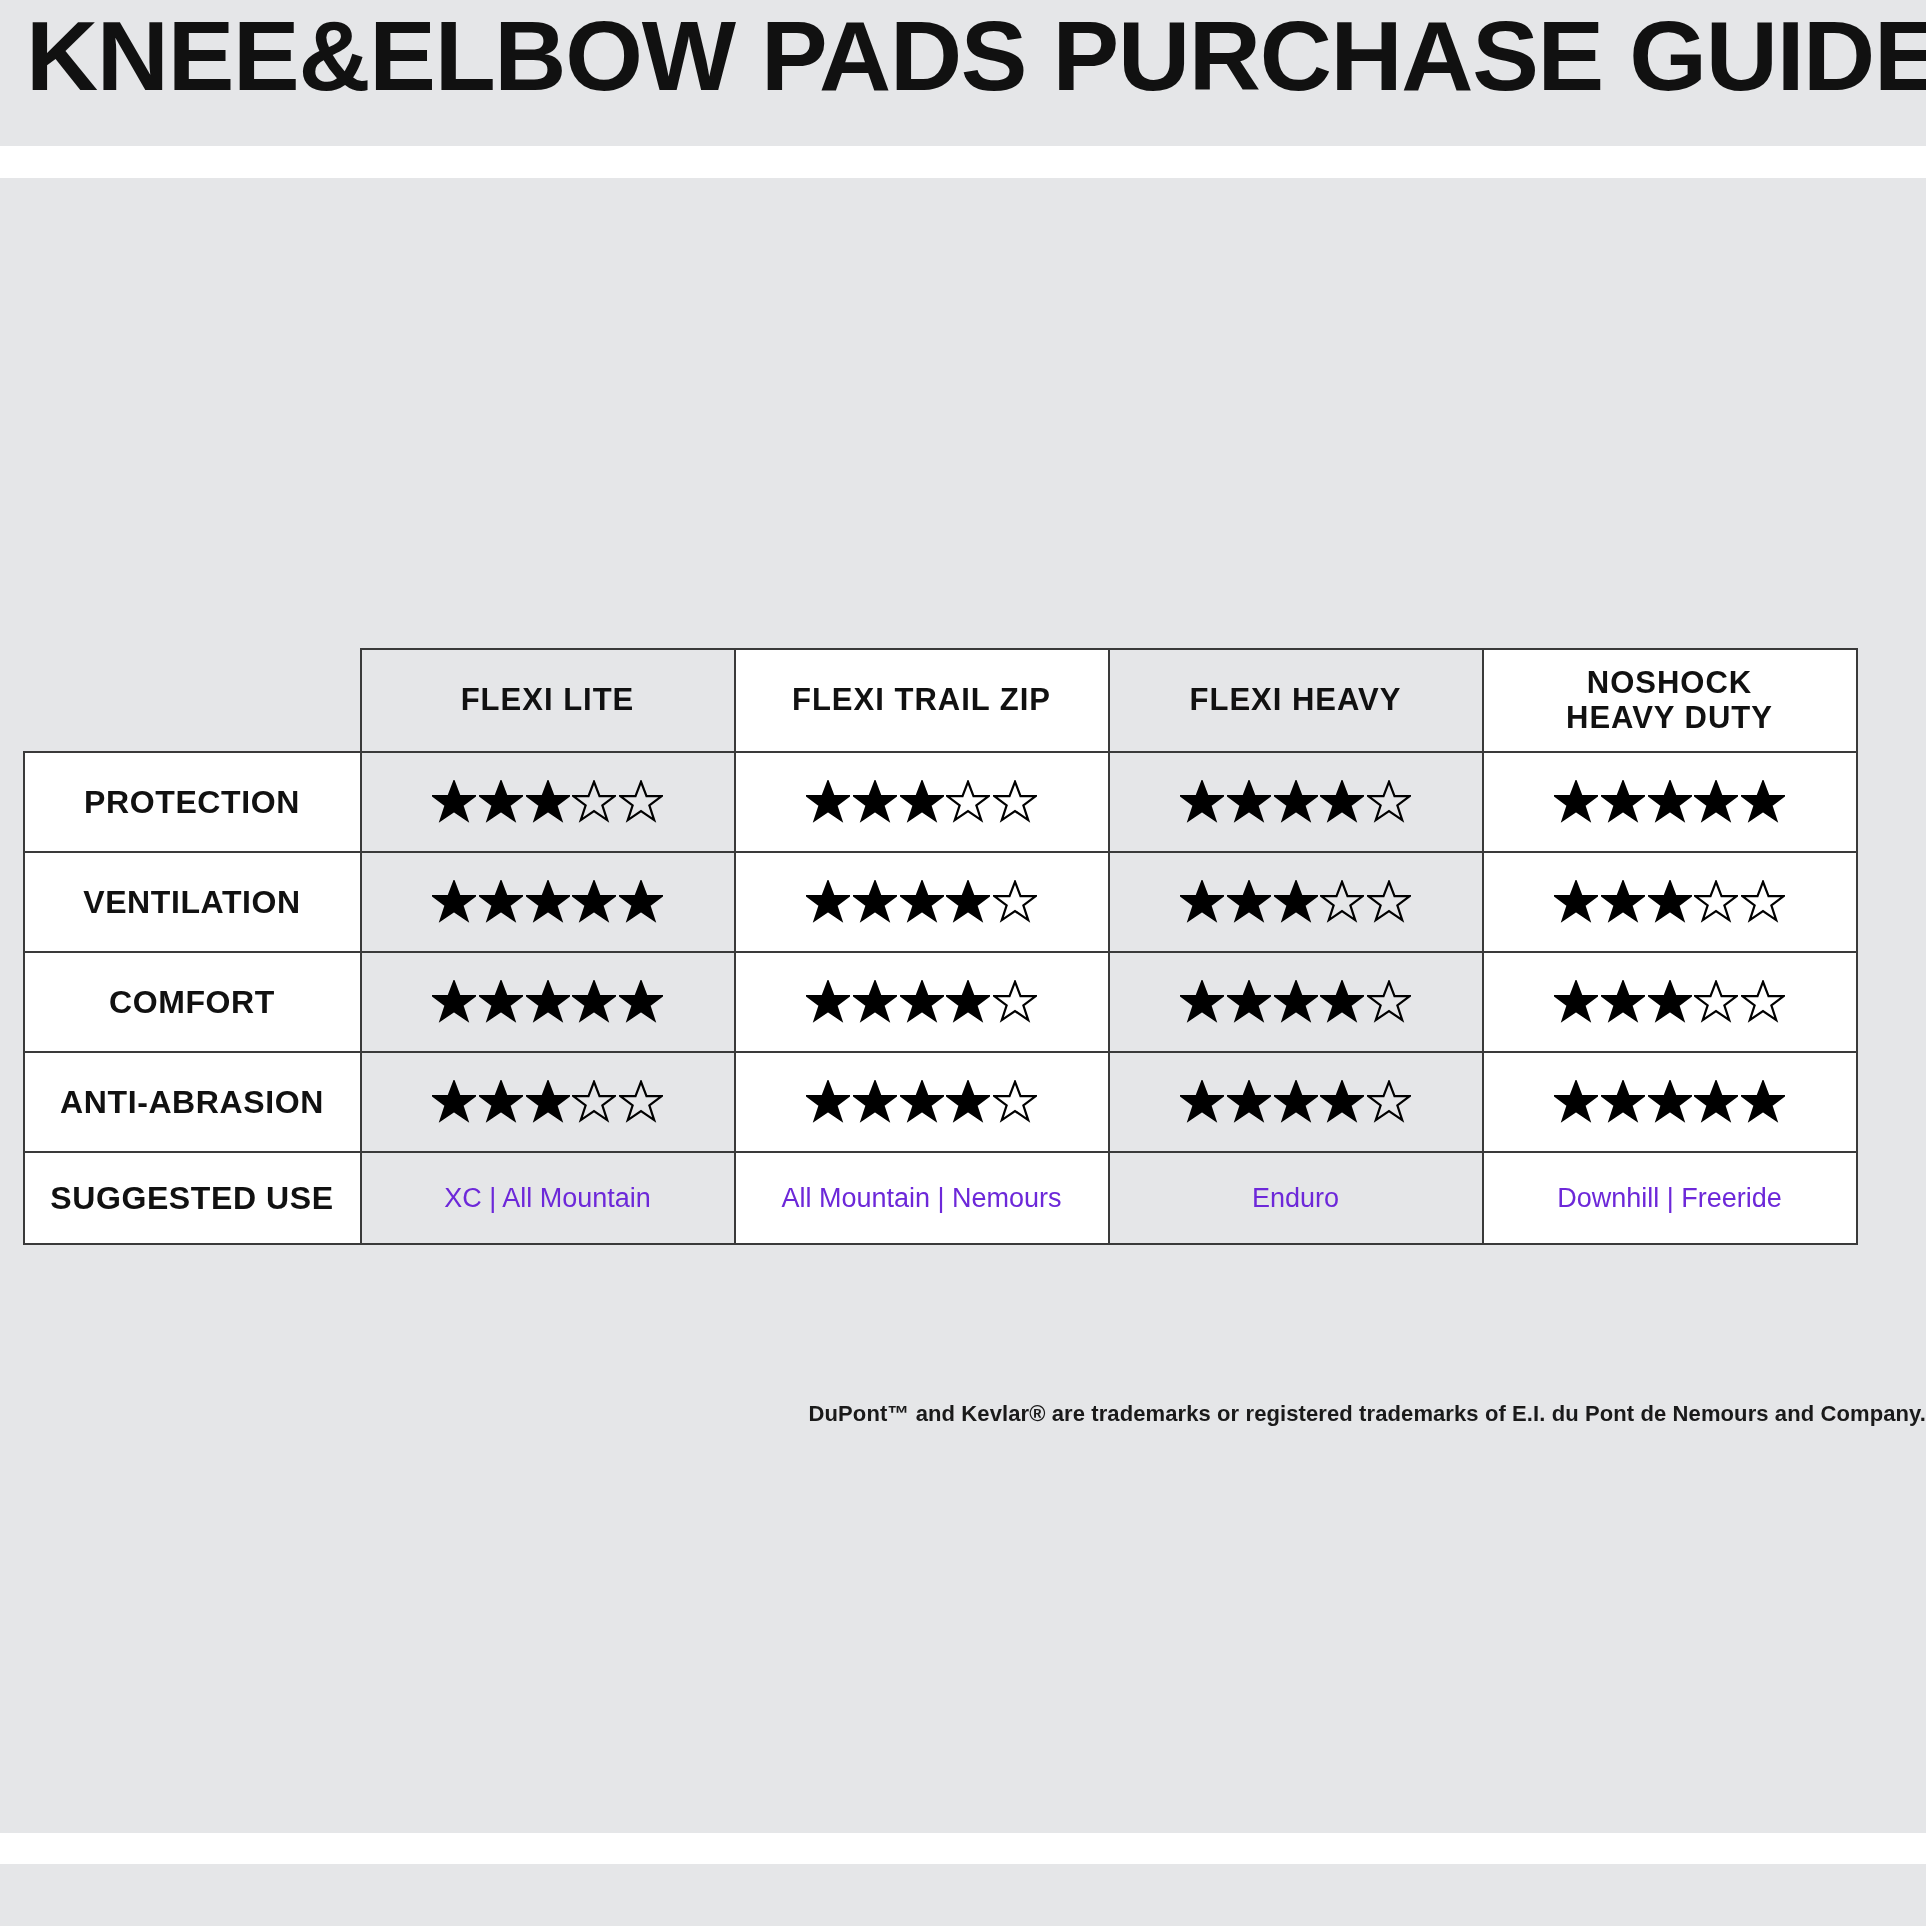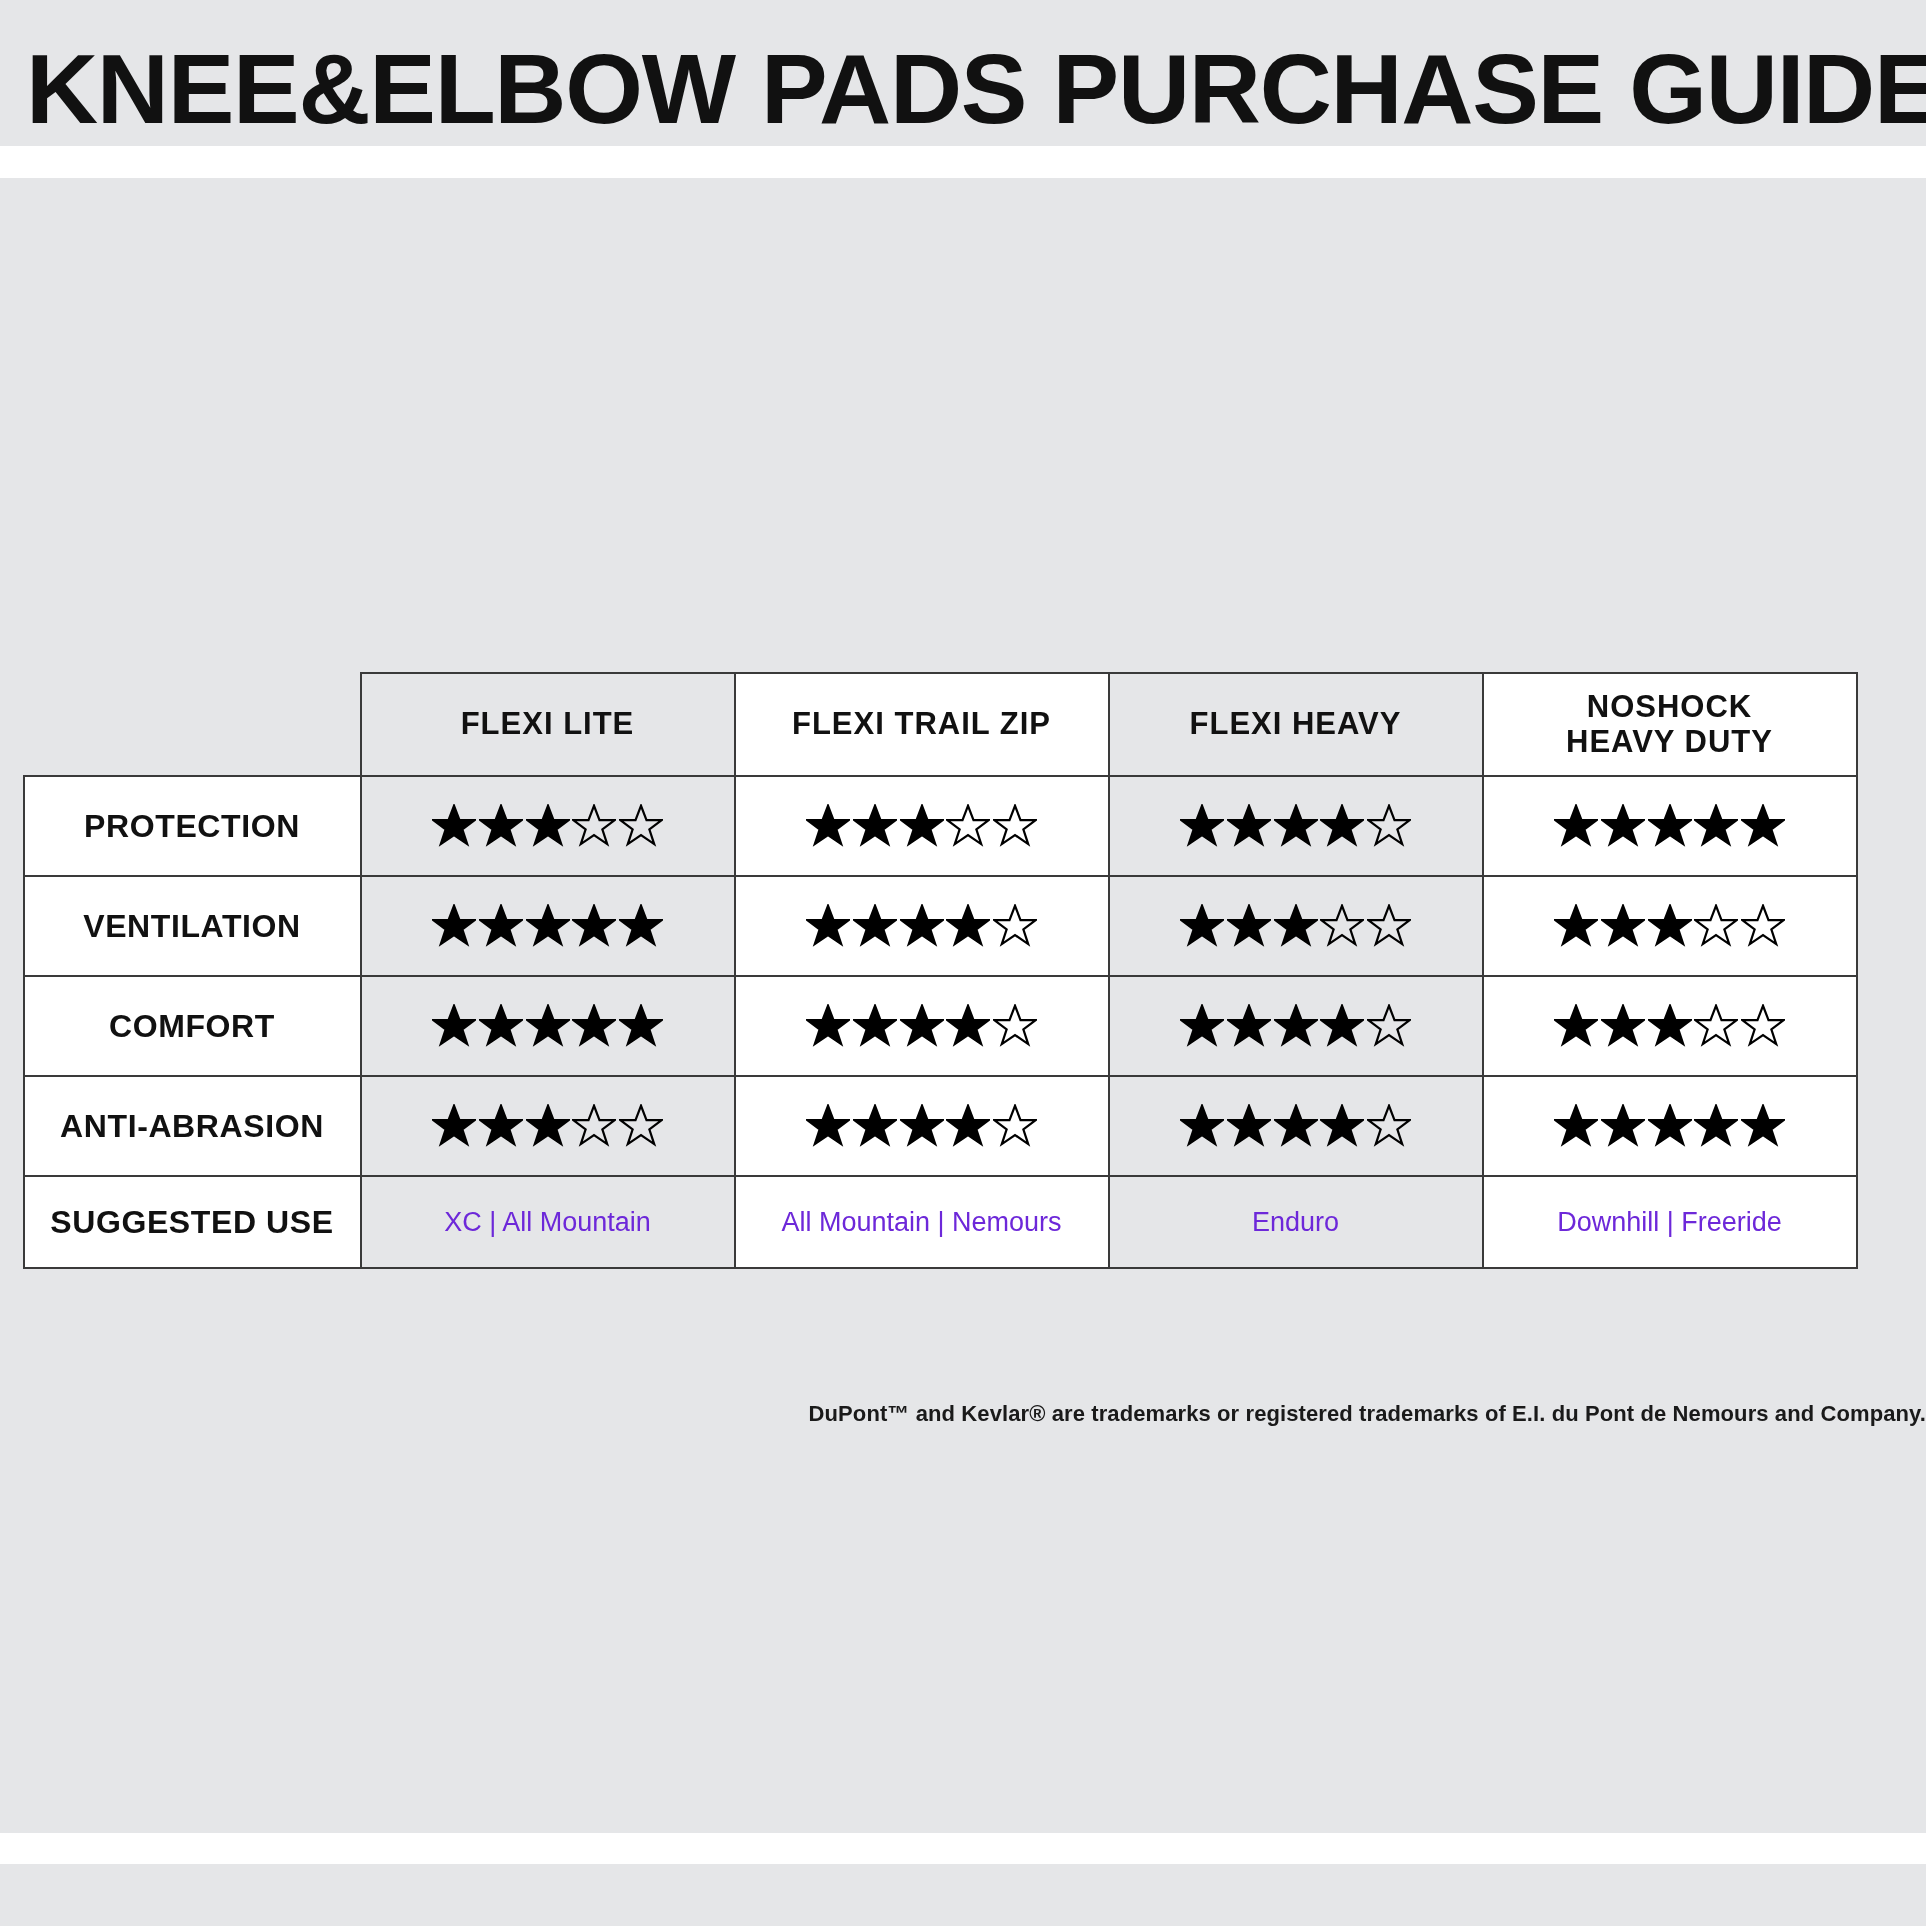--- a/index.html
+++ b/index.html
@@ -16,21 +16,21 @@
   }
 
   
   .title-band {
     position: absolute;
     left: 0; top: 0;
     width: 1926px;
     height: 146px;
     background: #e5e6e8;
     display: flex;
-    align-items: flex-end;
+    align-items: flex-start;
   }
   .page-title {
     font-size: 98px;
     font-weight: 700;
     letter-spacing: -1.3px;
     color: #111111;
     margin-left: 26px;
     white-space: nowrap;
     transform: scaleX(1.02);
     transform-origin: left center;
@@ -54,21 +54,20 @@
   .table-wrap {
     position: absolute;
     left: 22.5px;
     top: 648px;
     width: 1833px;
   }
   table.guide {
     border-collapse: collapse;
     table-layout: fixed;
     width: 1833px;
-    margin-top: 24px;
   }
   table.guide col.c-label { width: 337px; }
   table.guide col.c-data  { width: 374px; }
 
   table.guide td, table.guide th {
     border: 2.6px solid #3a3a3a;
     padding: 0;
     text-align: center;
     vertical-align: middle;
     box-sizing: border-box;

